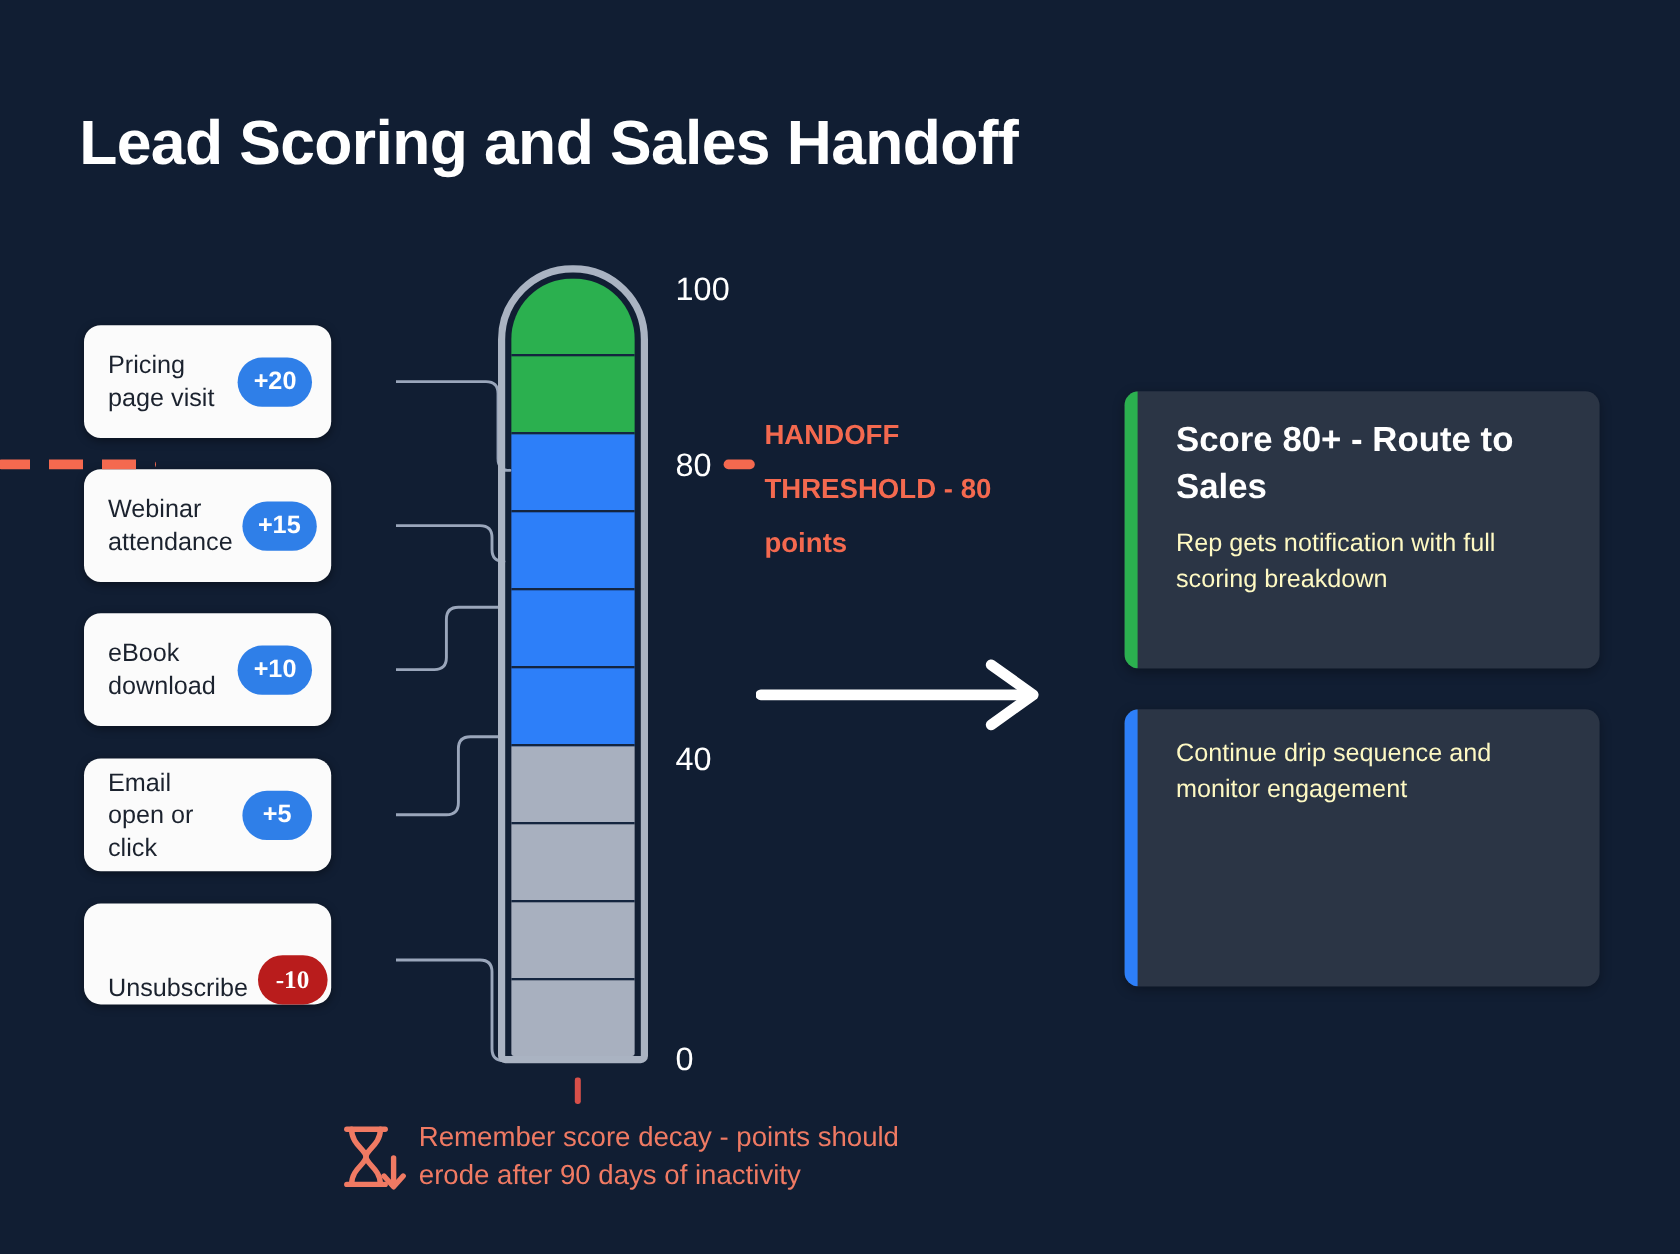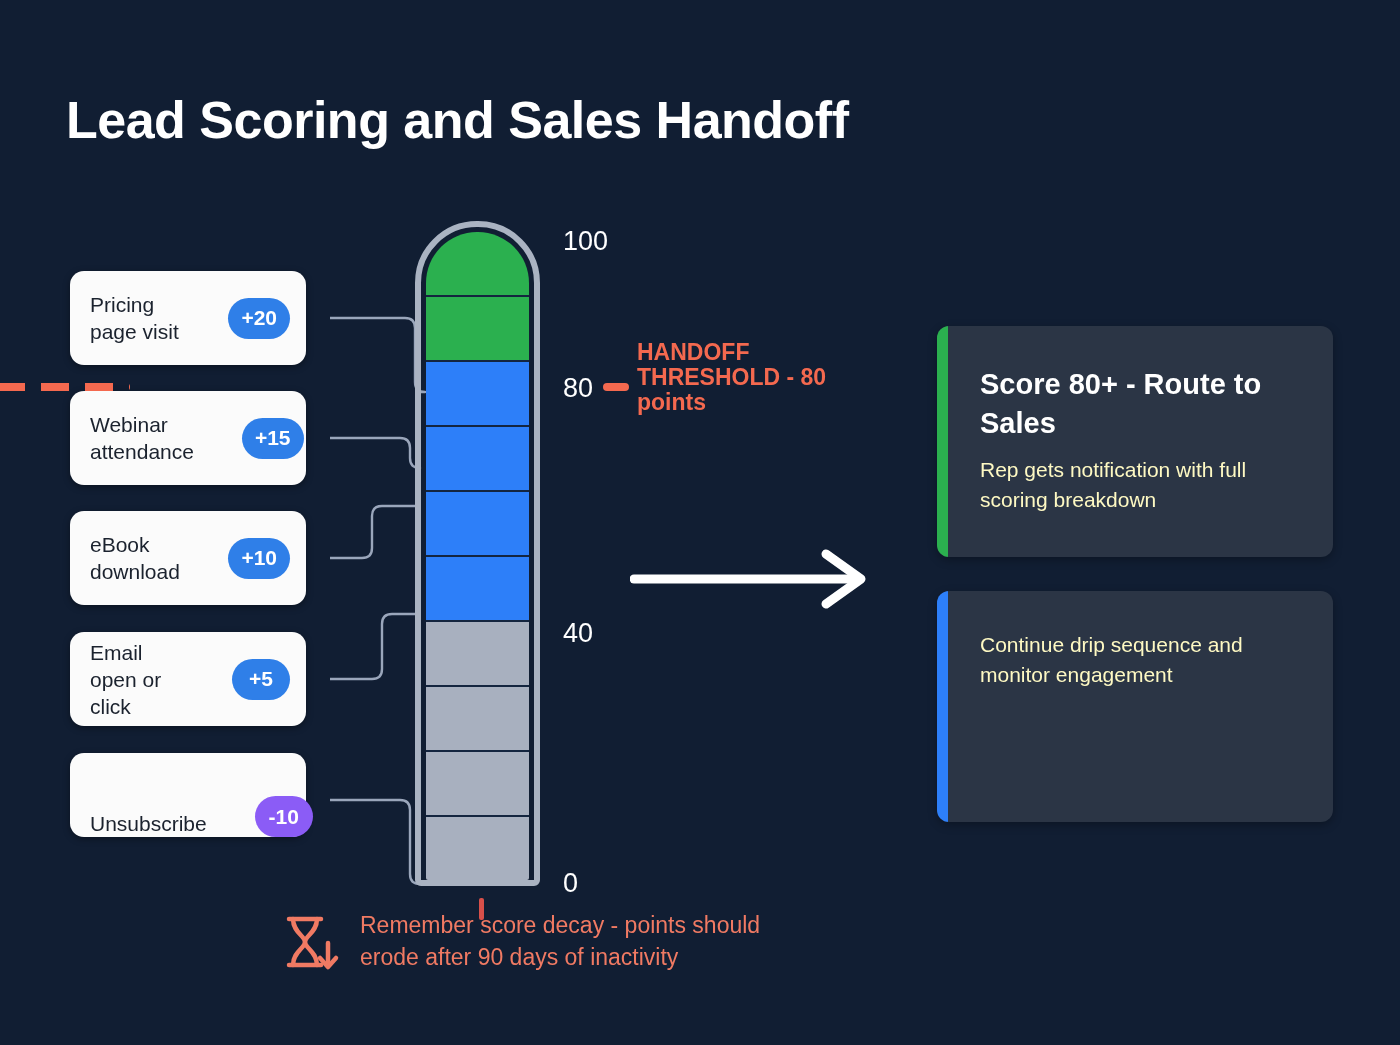--- a/index.html
+++ b/index.html
@@ -14,39 +14,38 @@
   
   .page-title{
     position:absolute; left:66px; top:74px;
     font-size:52px; font-weight:bold; color:#ffffff;
     letter-spacing:-0.5px; white-space:nowrap;
   }
 
   
   .score-cards{ position:absolute; left:70px; top:255px; width:260px; }
   .score-card{
-    position:absolute; left:0; width:236px;
+    position:absolute; left:0; width:206px;
     background:#fbfbfb; border-radius:14px;
     display:flex; align-items:center;
     padding:0 16px 0 20px;
     box-shadow:0 2px 7px rgba(0,0,0,.38);
-    gap:40px;
   }
   .score-card-label{
     flex:1; color:#1b222e; font-size:21px; line-height:27px;
     padding-right:8px;
   }
   .score-badge{
     flex:0 0 auto; min-width:58px; height:41px; border-radius:21px;
     display:flex; align-items:center; justify-content:center;
     color:#ffffff; font-size:21px; font-weight:bold;
     padding:16px 13px;
   }
   .badge-pos{ background:#2f7fe8; }
-  .badge-neg{ background:#8b5cf6; }
+  .badge-neg{ background:#b91c1c;font-family:Liberation Serif, serif; }
 
   
   .connectors{ position:absolute; left:0; top:0; width:1400px; height:1045px; pointer-events:none; }
 
   
   .thermo{ position:absolute; left:415px; top:205px; width:125px; height:665px; }
   .thermo-shell{
     position:absolute; inset:0;
     border:6px solid #aab3c2;
     border-radius:62px 62px 6px 6px;
@@ -75,45 +74,45 @@
   }
 
   
   .scale-label{
     position:absolute; color:#ffffff; font-size:27px; left:563px;
   }
 
   
   .thr-caption{
     position:absolute; left:637px; top:324px; width:235px;
-    color:#f4694f; font-size:23px; font-weight:bold; line-height:25px;
+    color:#f4694f; font-size:23px; font-weight:bold; line-height:45px;
   }
 
   
   .flow-arrow{ position:absolute; left:630px; top:528px; }
 
   
   .out-card{
     position:absolute; left:937px; width:396px;
     background:#2b3545; border-radius:12px;
     display:flex; overflow:hidden;
     box-shadow:0 3px 10px rgba(0,0,0,.3);
   }
   .out-accent{ flex:0 0 11px; }
-  .out-body{ padding:39px 34px 30px 32px; }
+  .out-body{ padding:22px 34px 30px 32px; }
   .out-title{
     color:#ffffff; font-size:29px; font-weight:bold; line-height:39px;
     margin-bottom:12px;
   }
   .out-desc{ color:#fef9c3; font-size:21px; line-height:30px; }
 
   
   .footnote{
-    position:absolute; left:284px; top:893px;
-    display:flex; align-items:flex-start; gap:20px;
+    position:absolute; left:284px; top:915px;
+    display:flex; align-items:flex-start; gap:9px;
   }
   .footnote-icon{ flex:0 0 auto; margin-top:4px; }
   .footnote-text{
     color:#f07a63; font-size:23px; line-height:32px; white-space:pre-line;
   }
 </style>
 </head>
 <body>
 
 <div id="stage">

